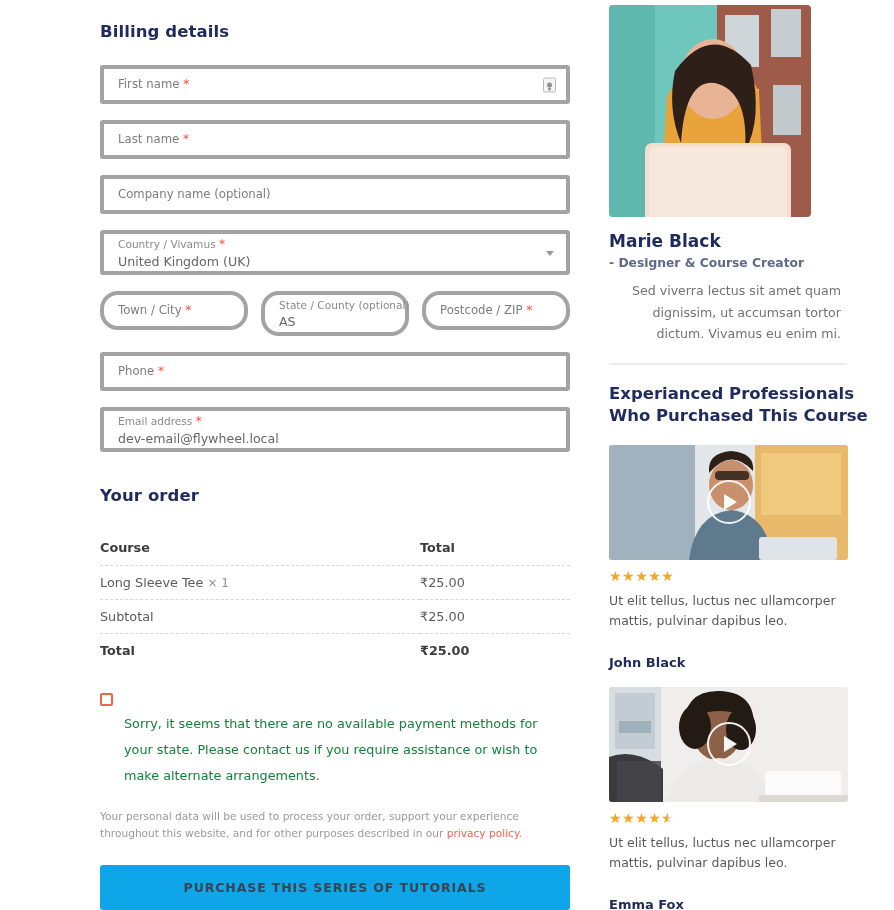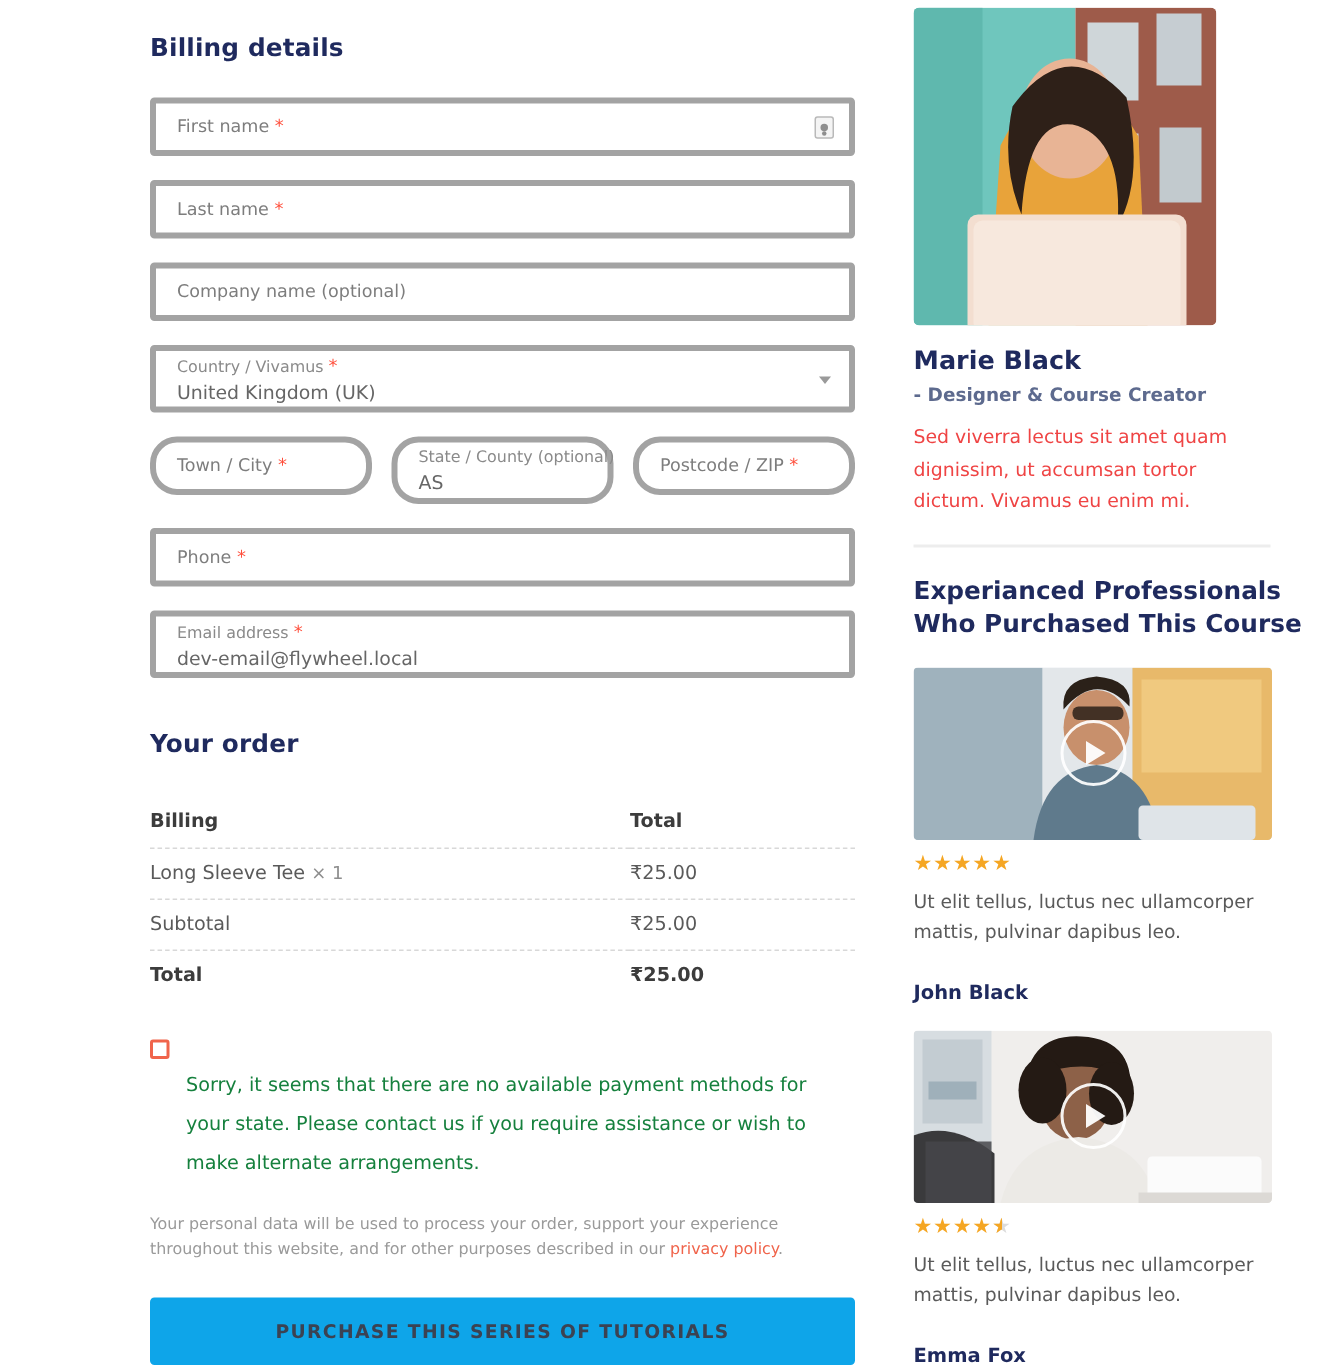--- a/index.html
+++ b/index.html
@@ -175,23 +175,24 @@
   }
   .author-role {
     margin-top: 5px;
     font-size: 12.3px;
     font-weight: bold;
     color: #5d6a8e;
   }
   .author-bio {
     margin-top: 10px;
     font-size: 12.6px;
-    color: #ef4444;
+    color: #737373;
     line-height: 1.72;
     width: 232px;
+    text-align: right;
   }
   .divider {
     margin-top: 18px;
     width: 238px;
     height: 2px;
     background: #ededed;
   }
 
   .testimonials-title {
     margin-top: 18px;
@@ -308,21 +309,21 @@
         <span class="field-label"><span>Email address</span> <span class="req">*</span></span>
         <span class="field-value">dev-email@flywheel.local</span>
       </div>
     </div>
 
     <h2 class="section-title" id="order-title">Your order</h2>
 
     <table class="order-table">
       <thead>
         <tr>
-          <th>Billing</th>
+          <th>Course</th>
           <th class="amt">Total</th>
         </tr>
       </thead>
       <tbody>
         <tr class="bordered">
           <td><span>Long Sleeve Tee</span> <span class="qty">× 1</span></td>
           <td class="amt">₹25.00</td>
         </tr>
         <tr class="bordered">
           <td>Subtotal</td>

